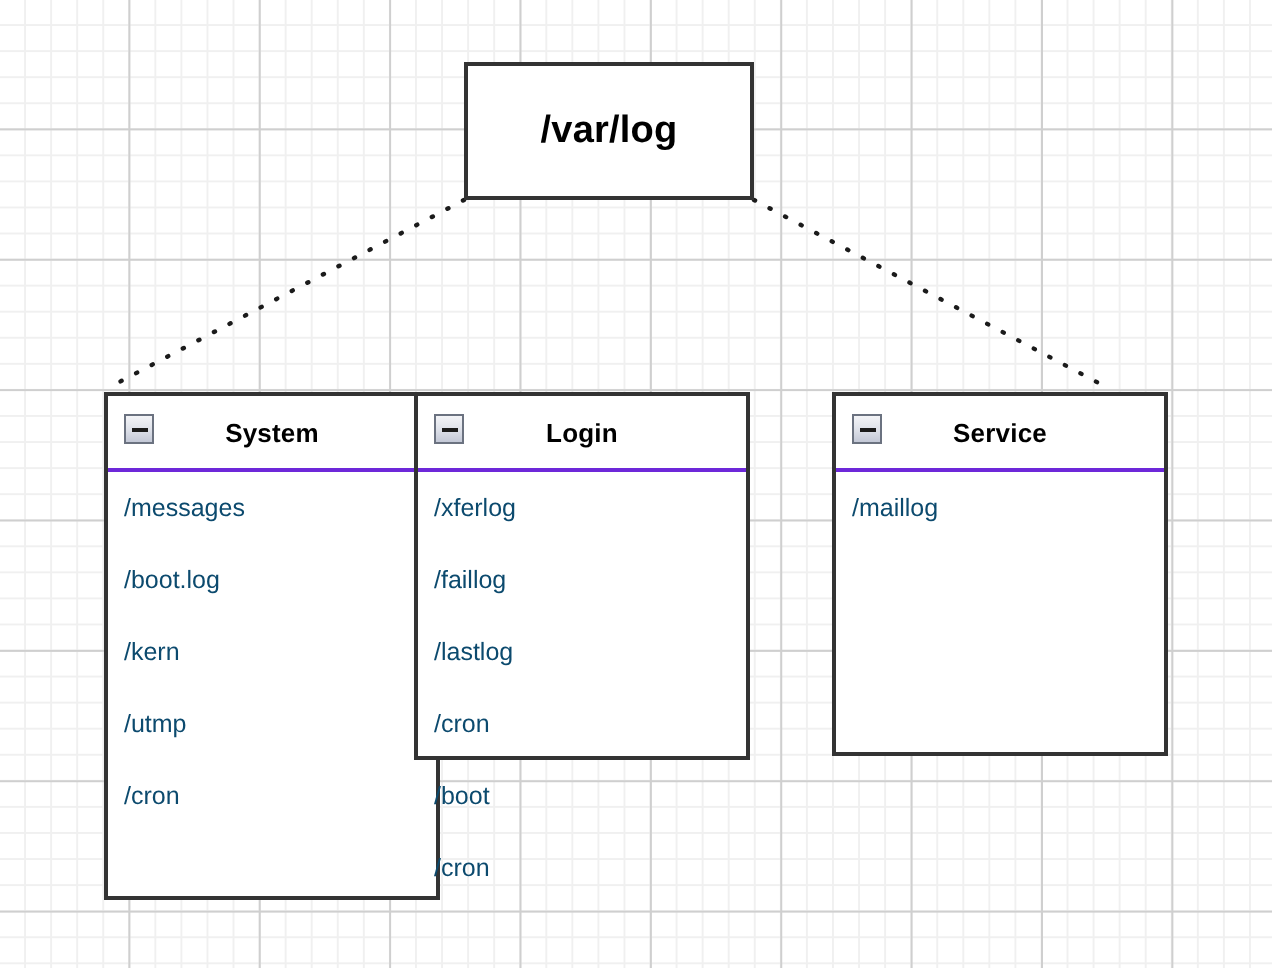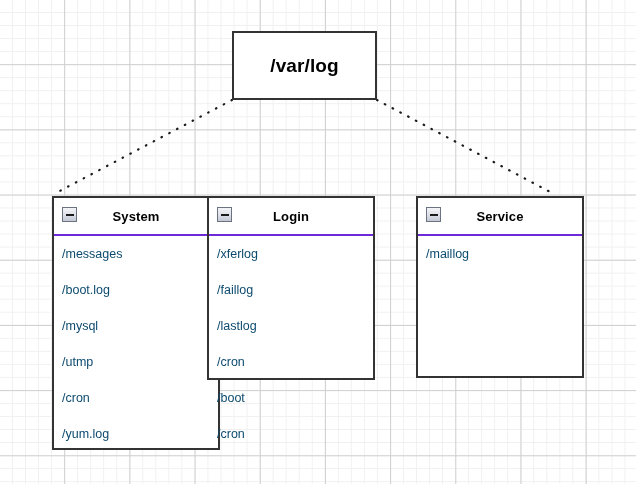--- a/index.html
+++ b/index.html
@@ -168,24 +168,23 @@
     <div class="log-column" id="column-system">
       <div class="column-header">
         <span class="collapse-box">
           <span class="minus-glyph"></span>
         </span>
         <span class="header-label">System</span>
       </div>
       <div class="column-body">
         <div class="log-entry">/messages</div>
         <div class="log-entry">/boot.log</div>
-        <div class="log-entry">/mysql</div>
+        <div class="log-entry">/kern</div>
         <div class="log-entry">/utmp</div>
         <div class="log-entry">/cron</div>
-        <div class="log-entry">/yum.log</div>
       </div>
     </div>
 
     <div class="log-column" id="column-login">
       <div class="column-header">
         <span class="collapse-box">
           <span class="minus-glyph"></span>
         </span>
         <span class="header-label">Login</span>
       </div>

